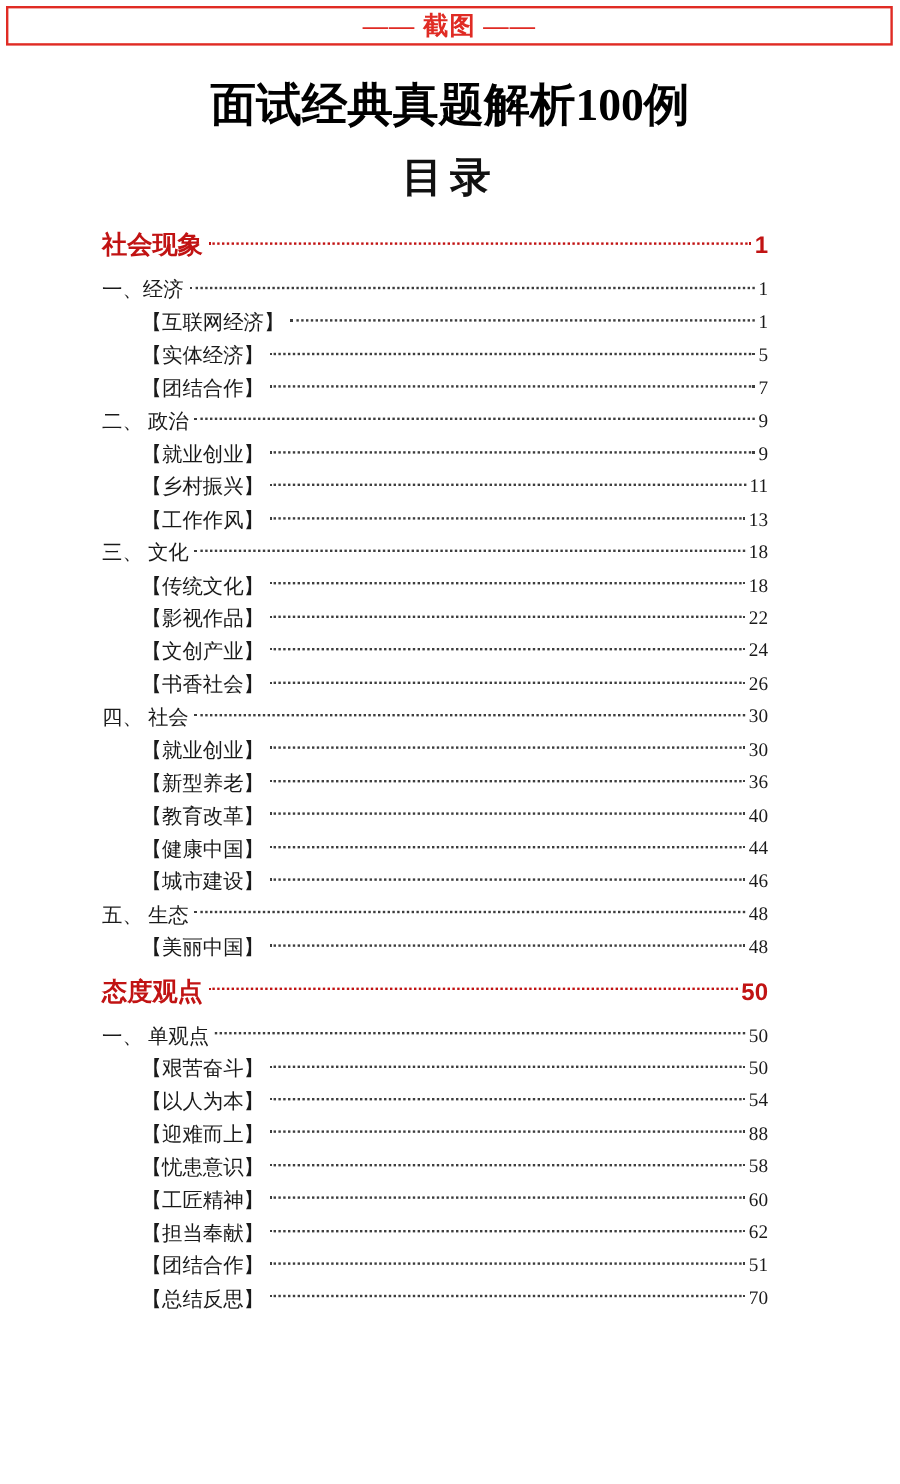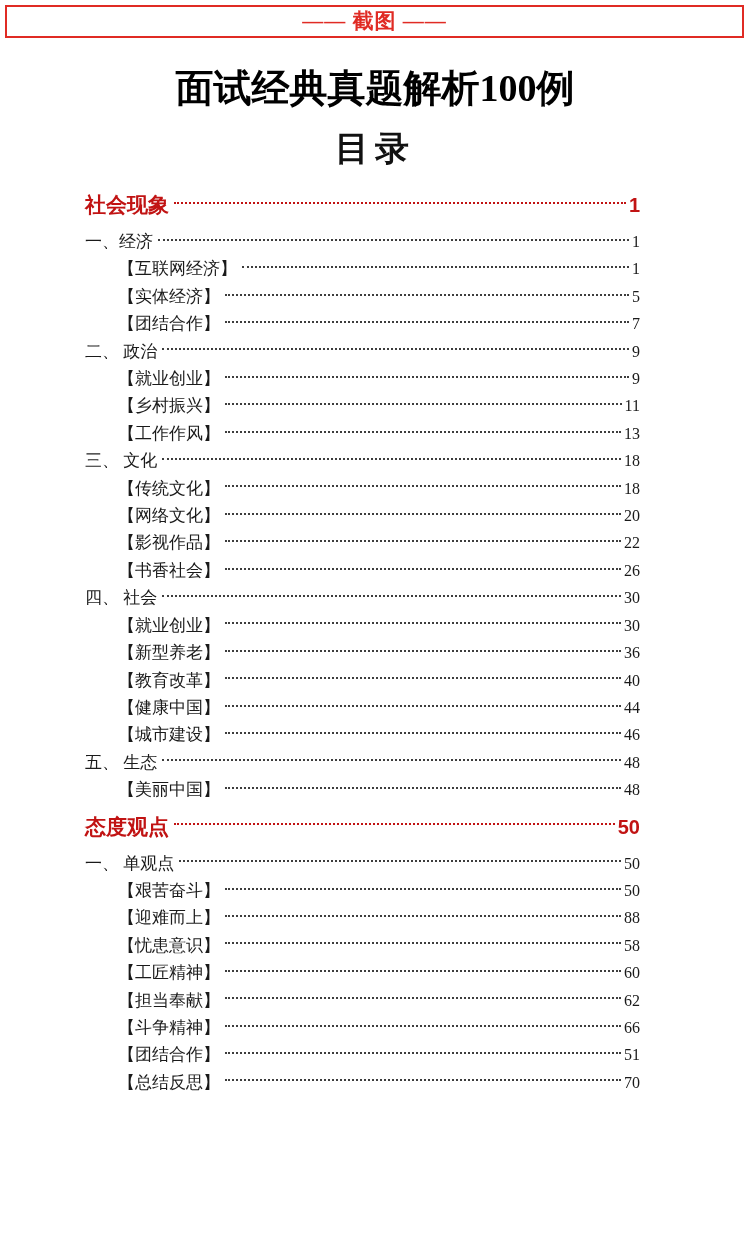--- a/index.html
+++ b/index.html
@@ -153,28 +153,28 @@
     <span class="label">三、 文化</span>
     <span class="leader"></span>
     <span class="page">18</span>
   </div>
     <div class="toc-row row-topic">
     <span class="label">【传统文化】</span>
     <span class="leader"></span>
     <span class="page">18</span>
   </div>
     <div class="toc-row row-topic">
-    <span class="label">【网络文化】</span>
-    <span class="leader"></span>
-    <span class="page">20</span>
-  </div>
-    <div class="toc-row row-topic">
     <span class="label">【影视作品】</span>
     <span class="leader"></span>
     <span class="page">22</span>
+  </div>
+    <div class="toc-row row-topic">
+    <span class="label">【文创产业】</span>
+    <span class="leader"></span>
+    <span class="page">24</span>
   </div>
     <div class="toc-row row-topic">
     <span class="label">【书香社会】</span>
     <span class="leader"></span>
     <span class="page">26</span>
   </div>
     <div class="toc-row row-chapter">
     <span class="label">四、 社会</span>
     <span class="leader"></span>
     <span class="page">30</span>
@@ -223,45 +223,45 @@
     <span class="label">一、 单观点</span>
     <span class="leader"></span>
     <span class="page">50</span>
   </div>
     <div class="toc-row row-topic">
     <span class="label">【艰苦奋斗】</span>
     <span class="leader"></span>
     <span class="page">50</span>
   </div>
     <div class="toc-row row-topic">
+    <span class="label">【以人为本】</span>
+    <span class="leader"></span>
+    <span class="page">54</span>
+  </div>
+    <div class="toc-row row-topic">
     <span class="label">【迎难而上】</span>
     <span class="leader"></span>
     <span class="page">88</span>
   </div>
     <div class="toc-row row-topic">
     <span class="label">【忧患意识】</span>
     <span class="leader"></span>
     <span class="page">58</span>
   </div>
     <div class="toc-row row-topic">
     <span class="label">【工匠精神】</span>
     <span class="leader"></span>
     <span class="page">60</span>
   </div>
     <div class="toc-row row-topic">
     <span class="label">【担当奉献】</span>
     <span class="leader"></span>
     <span class="page">62</span>
   </div>
     <div class="toc-row row-topic">
-    <span class="label">【斗争精神】</span>
-    <span class="leader"></span>
-    <span class="page">66</span>
-  </div>
-    <div class="toc-row row-topic">
     <span class="label">【团结合作】</span>
     <span class="leader"></span>
     <span class="page">51</span>
   </div>
     <div class="toc-row row-topic">
     <span class="label">【总结反思】</span>
     <span class="leader"></span>
     <span class="page">70</span>
   </div>
   </div>

